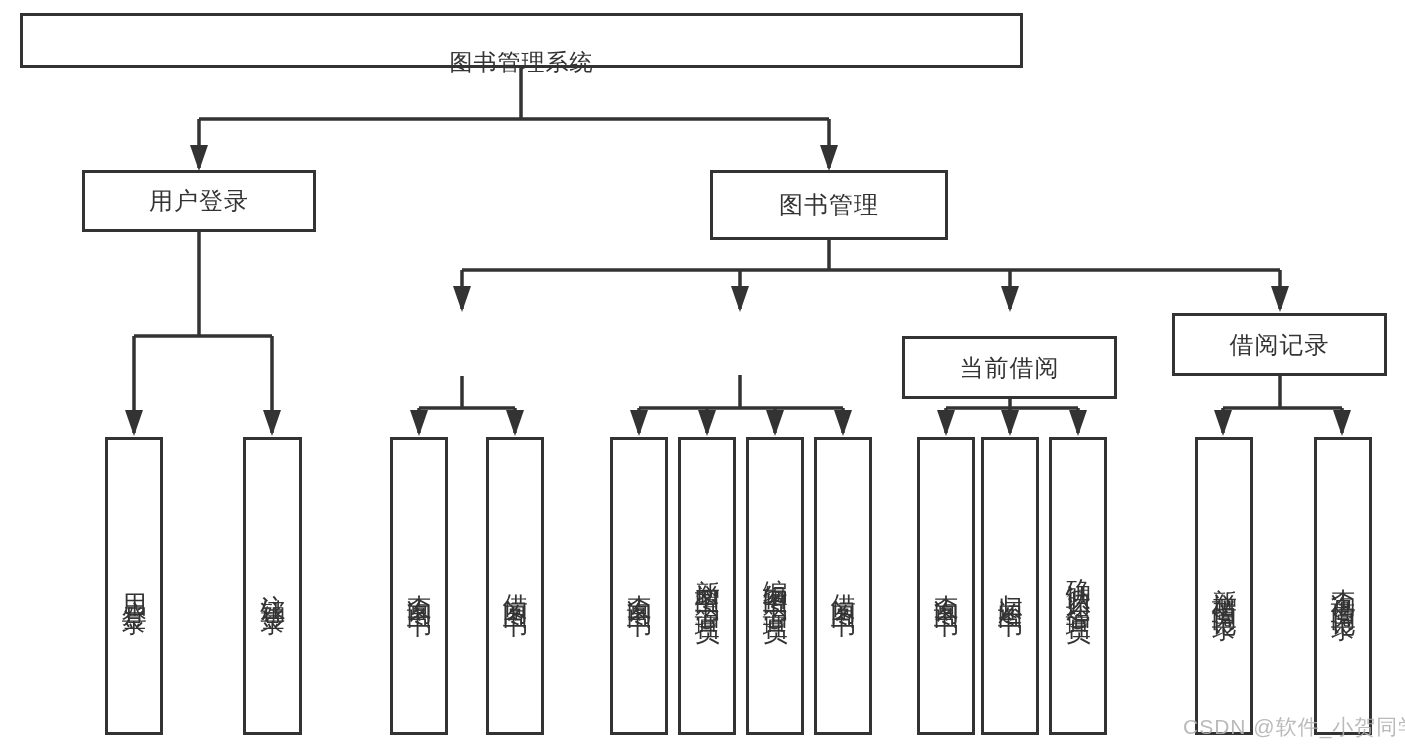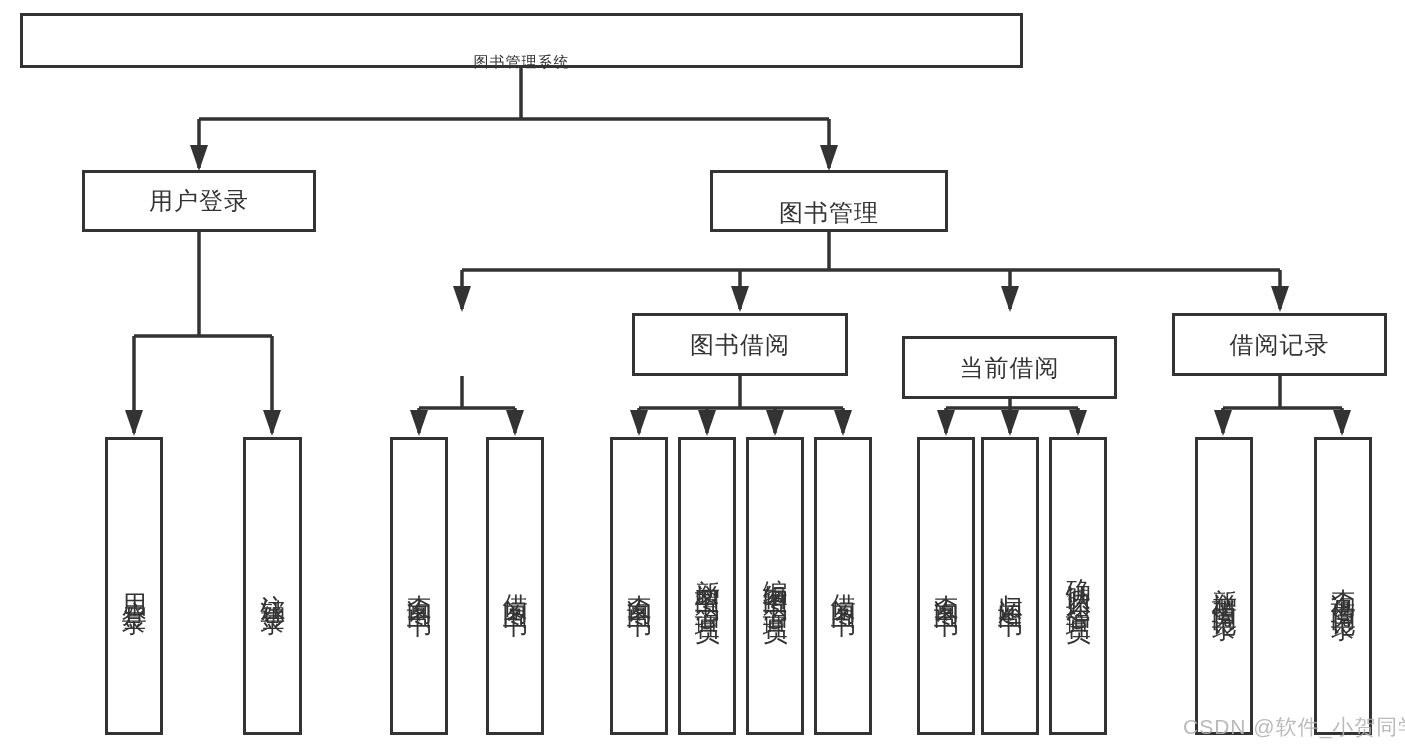--- a/index.html
+++ b/index.html
@@ -26,21 +26,21 @@
     display:flex;
     align-items:center;
     justify-content:center;
     z-index:2;
   }
   .hlabel{
     font-size:24px;
     letter-spacing:1px;
     white-space:nowrap;
   }
-  .root-label{font-size:15px;margin-top:44px;}
+  .root-label{font-size:23px;margin-top:44px;}
   .leaf .vlabel{
     writing-mode:vertical-rl;
     text-orientation:mixed;
     font-size:25px;
     letter-spacing:6px;
     line-height:1.1;
   }
   .watermark{
     position:absolute;
     left:1183px;
@@ -98,27 +98,24 @@
     </g>
   </svg>
 
   <div class="box" style="left:20px;top:13px;width:1003px;height:55px;">
     <span class="hlabel root-label">图书管理系统</span>
   </div>
 
   <div class="box" style="left:82px;top:170px;width:234px;height:62px;">
     <span class="hlabel">用户登录</span>
   </div>
-  <div class="box" style="left:710px;top:170px;width:238px;height:62px;align-items:flex-end;">
+  <div class="box" style="left:710px;top:170px;width:238px;height:70px;">
     <span class="hlabel">图书管理</span>
   </div>
 
-  <div class="box" style="left:632px;top:313px;width:216px;height:63px;">
-    <span class="hlabel">图书借阅</span>
-  </div>
   <div class="box" style="left:902px;top:313px;width:215px;height:63px;margin-top:23px;">
     <span class="hlabel">当前借阅</span>
   </div>
   <div class="box" style="left:1172px;top:313px;width:215px;height:63px;">
     <span class="hlabel">借阅记录</span>
   </div>
 
   <div class="box leaf" style="left:105px;top:437px;width:58px;height:298px;">
     <span class="vlabel">用户登录</span>
   </div>

